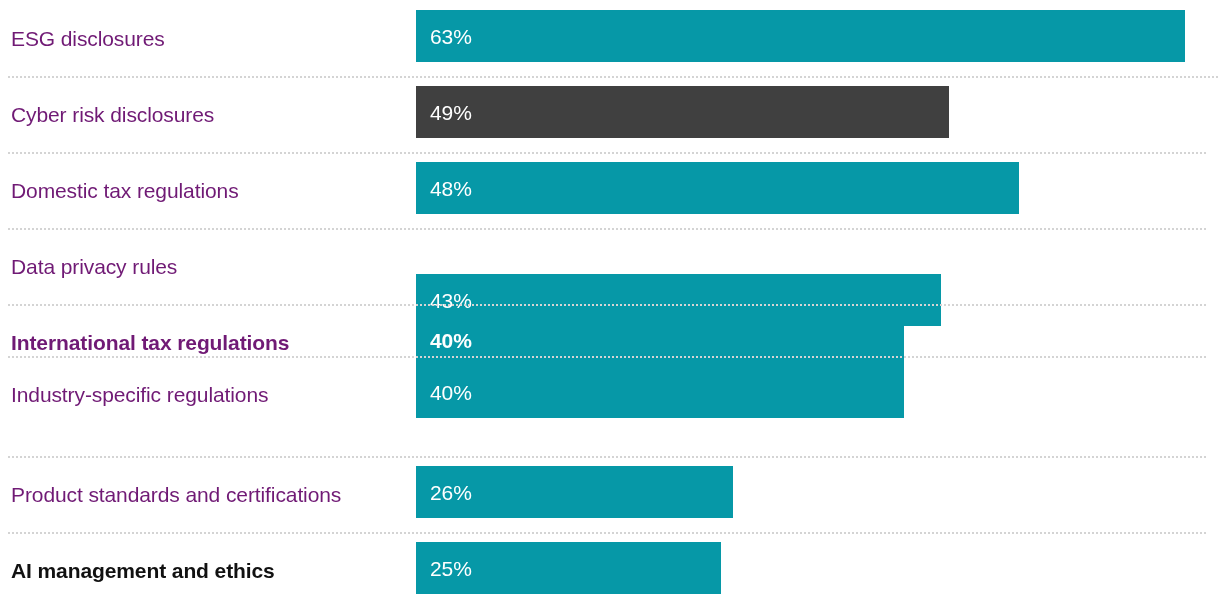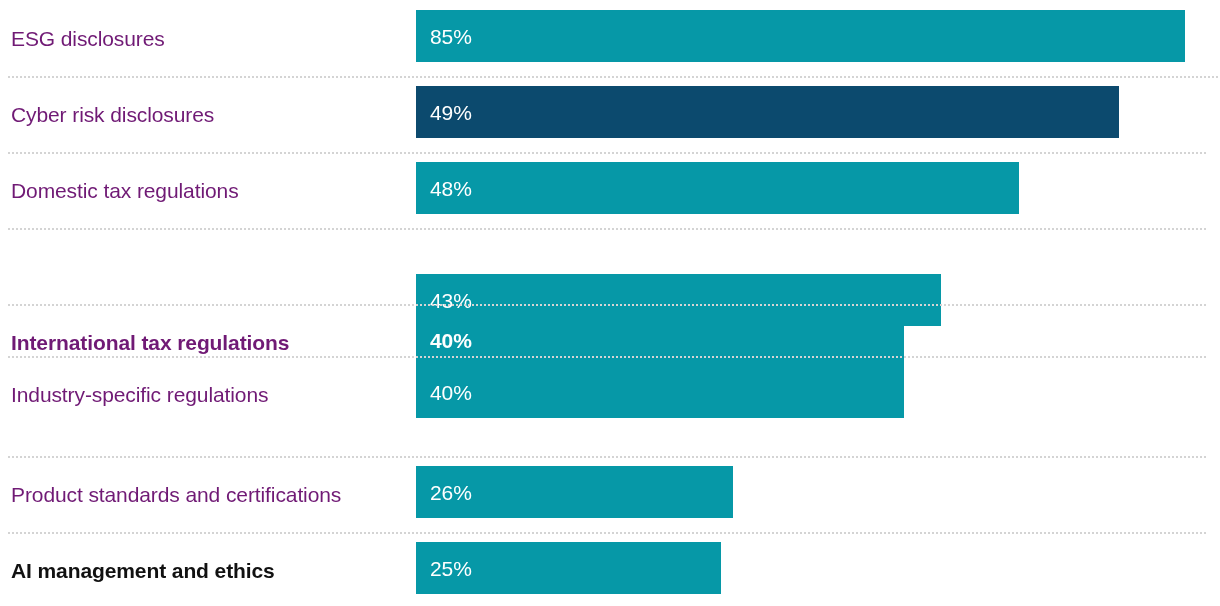--- a/index.html
+++ b/index.html
@@ -80,44 +80,45 @@
   }
 </style>
 </head>
 <body>
 
 <div id="chart-root" style="background: rgb(255, 255, 255);">
     <div class="chart-row" style="top: 0px;">
       <div class="row-label">ESG disclosures</div>
       <div class="bar-track">
         <div class="bar" style="width: 768.6px; background: rgb(6, 152, 167);">
-          <div class="bar-value">85%</div>
+          <div class="bar-value">63%</div>
         </div>
       </div>
     </div>
     <div class="chart-row" style="top: 76px; padding-left: 24px;">
       <div class="row-separator"></div>
       <div class="row-label">Cyber risk disclosures</div>
       <div class="bar-track">
-        <div class="bar" style="width: 703px; background: #0c4a6e;">
+        <div class="bar" style="width: 533px; background: #404040;">
           <div class="bar-value">49%</div>
         </div>
       </div>
     </div>
     <div class="chart-row" style="top: 152px;">
       <div class="row-separator"></div>
       <div class="row-label">Domestic tax regulations</div>
       <div class="bar-track">
         <div class="bar" style="width: 603px; background: rgb(6, 152, 167); text-decoration: underline;">
           <div class="bar-value">48%</div>
         </div>
       </div>
     </div>
     <div class="chart-row" style="top: 228px;">
       <div class="row-separator"></div>
+      <div class="row-label">Data privacy rules</div>
       <div class="bar-track">
         <div class="bar" style="width: 524.6px; background: rgb(6, 152, 167); margin-top: 36px;">
           <div class="bar-value">43%</div>
         </div>
       </div>
     </div>
     <div class="chart-row" style="top: 304px; font-weight: bold;">
       <div class="row-separator"></div>
       <div class="row-label">International tax regulations</div>
       <div class="bar-track">

